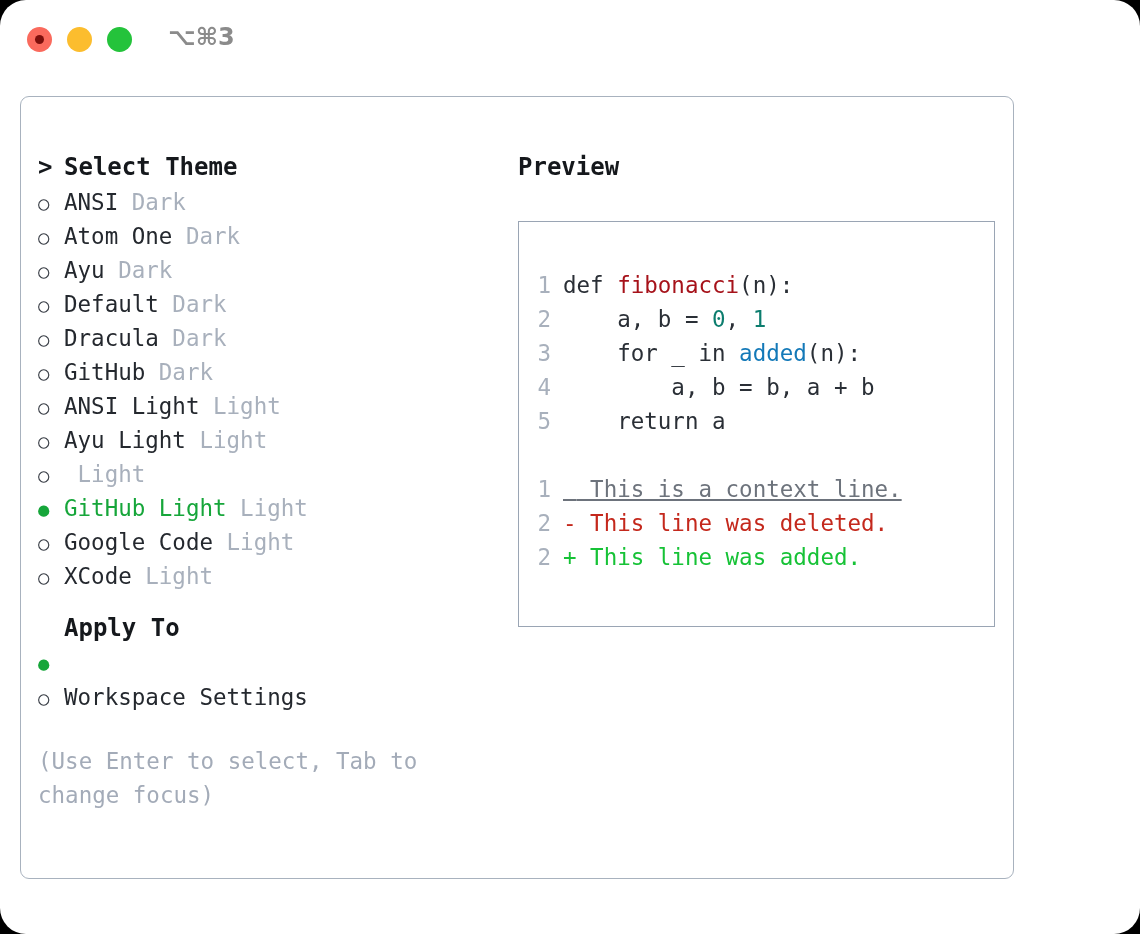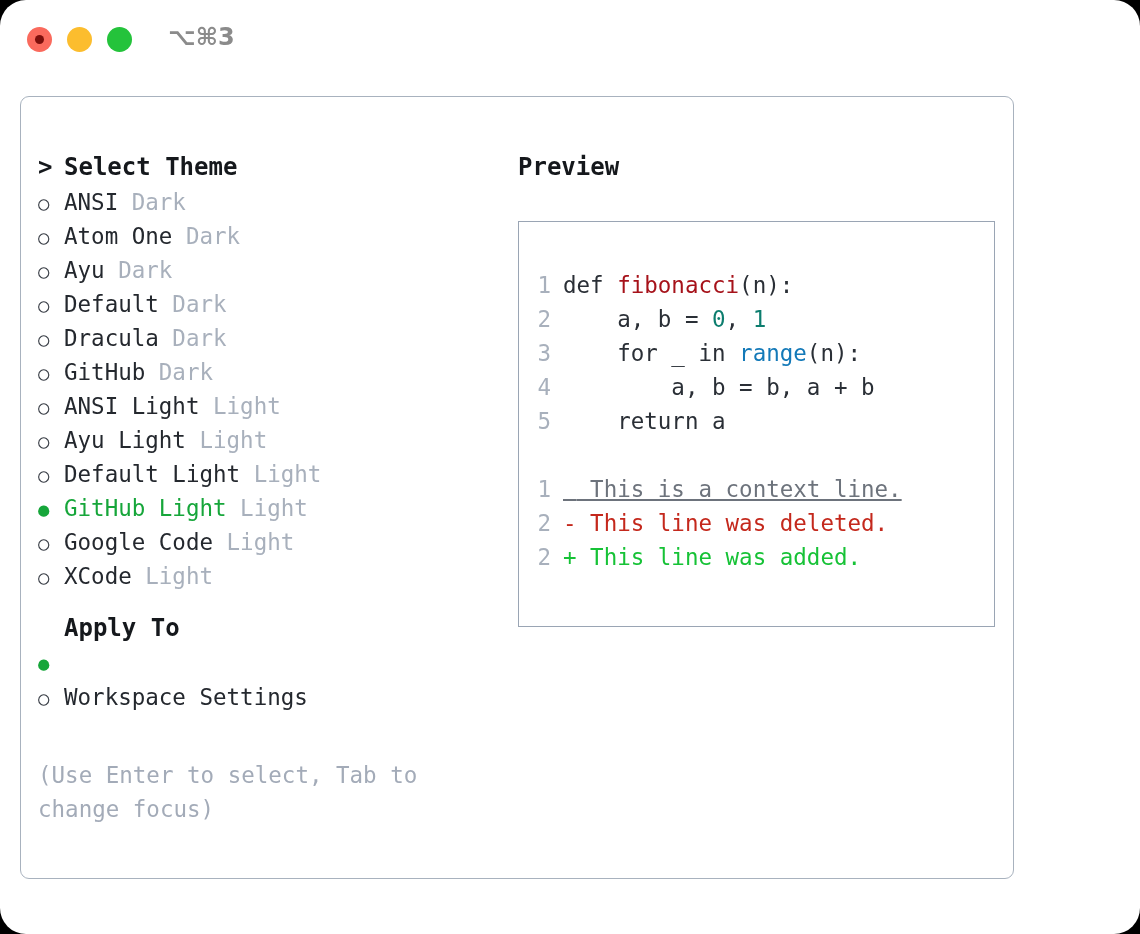--- a/index.html
+++ b/index.html
@@ -97,21 +97,21 @@
   .header-row .caret {
     display: inline-block;
     width: 26px;
     flex: 0 0 26px;
     font-weight: 700;
   }
   #applyto-title {
     margin-top: 17px;
   }
   #hint {
-    margin-top: 44px;
+    margin-top: 30px;
     font-size: 22.5px;
     line-height: 34px;
     color: #a3abb8;
     width: 412px;
     white-space: normal;
   }
 
   
   #right {
     position: absolute;
@@ -175,21 +175,21 @@
       </div>
       <div id="theme-items">
           <div class="row"><span class="bullet">○</span><span class="label">ANSI</span><span class="suffix"> Dark</span></div>
           <div class="row"><span class="bullet">○</span><span class="label">Atom One</span><span class="suffix"> Dark</span></div>
           <div class="row"><span class="bullet">○</span><span class="label">Ayu</span><span class="suffix"> Dark</span></div>
           <div class="row"><span class="bullet">○</span><span class="label">Default</span><span class="suffix"> Dark</span></div>
           <div class="row"><span class="bullet">○</span><span class="label">Dracula</span><span class="suffix"> Dark</span></div>
           <div class="row"><span class="bullet">○</span><span class="label">GitHub</span><span class="suffix"> Dark</span></div>
           <div class="row"><span class="bullet">○</span><span class="label">ANSI Light</span><span class="suffix"> Light</span></div>
           <div class="row"><span class="bullet">○</span><span class="label">Ayu Light</span><span class="suffix"> Light</span></div>
-          <div class="row"><span class="bullet">○</span><span class="label">Default Light</span><span class="suffix"> Light</span></div>
+          <div class="row"><span class="bullet">○</span><span class="suffix"> Light</span></div>
           <div class="row"><span class="bullet sel">●</span><span class="label sel">GitHub Light</span><span class="suffix"> Light</span></div>
           <div class="row"><span class="bullet">○</span><span class="label">Google Code</span><span class="suffix"> Light</span></div>
           <div class="row"><span class="bullet">○</span><span class="label">XCode</span><span class="suffix"> Light</span></div>
         </div>
 
       <div class="header-row" id="applyto-title">
         <span class="caret blank">&nbsp;</span>
         <span>Apply To</span>
       </div>
       <div id="applyto-items">
@@ -199,21 +199,21 @@
 
       <div id="hint">(Use Enter to select, Tab to change focus)</div>
     </div>
 
     <div id="right">
       <div id="preview-title">Preview</div>
       <div id="preview-box">
         <div id="code-block">
             <div class="code-line"><span class="gutter">1</span><span><span class="code-text">def </span><span class="tok-fn">fibonacci</span><span class="code-text">(n):</span></span></div>
             <div class="code-line"><span class="gutter">2</span><span><span class="code-text">    a, b = </span><span class="tok-num">0</span><span class="code-text">, </span><span class="tok-num">1</span></span></div>
-            <div class="code-line"><span class="gutter">3</span><span><span class="code-text">    for _ in </span><span class="tok-call">range</span><span class="code-text">(n):</span></span></div>
+            <div class="code-line"><span class="gutter">3</span><span><span class="code-text">    for _ in </span><span class="tok-call">added</span><span class="code-text">(n):</span></span></div>
             <div class="code-line"><span class="gutter">4</span><span><span class="code-text">        a, b = b, a + b</span></span></div>
             <div class="code-line"><span class="gutter">5</span><span><span class="code-text">    return a</span></span></div>
           </div>
         <div class="spacer"></div>
         <div id="diff-block">
             <div class="code-line"><span class="gutter">1</span><span class="diff-ctx"> </span><span class="diff-ctx"> This is a context line.</span></div>
             <div class="code-line"><span class="gutter">2</span><span class="diff-del">-</span><span class="diff-del"> This line was deleted.</span></div>
             <div class="code-line"><span class="gutter">2</span><span class="diff-add">+</span><span class="diff-add"> This line was added.</span></div>
           </div>
       </div>

